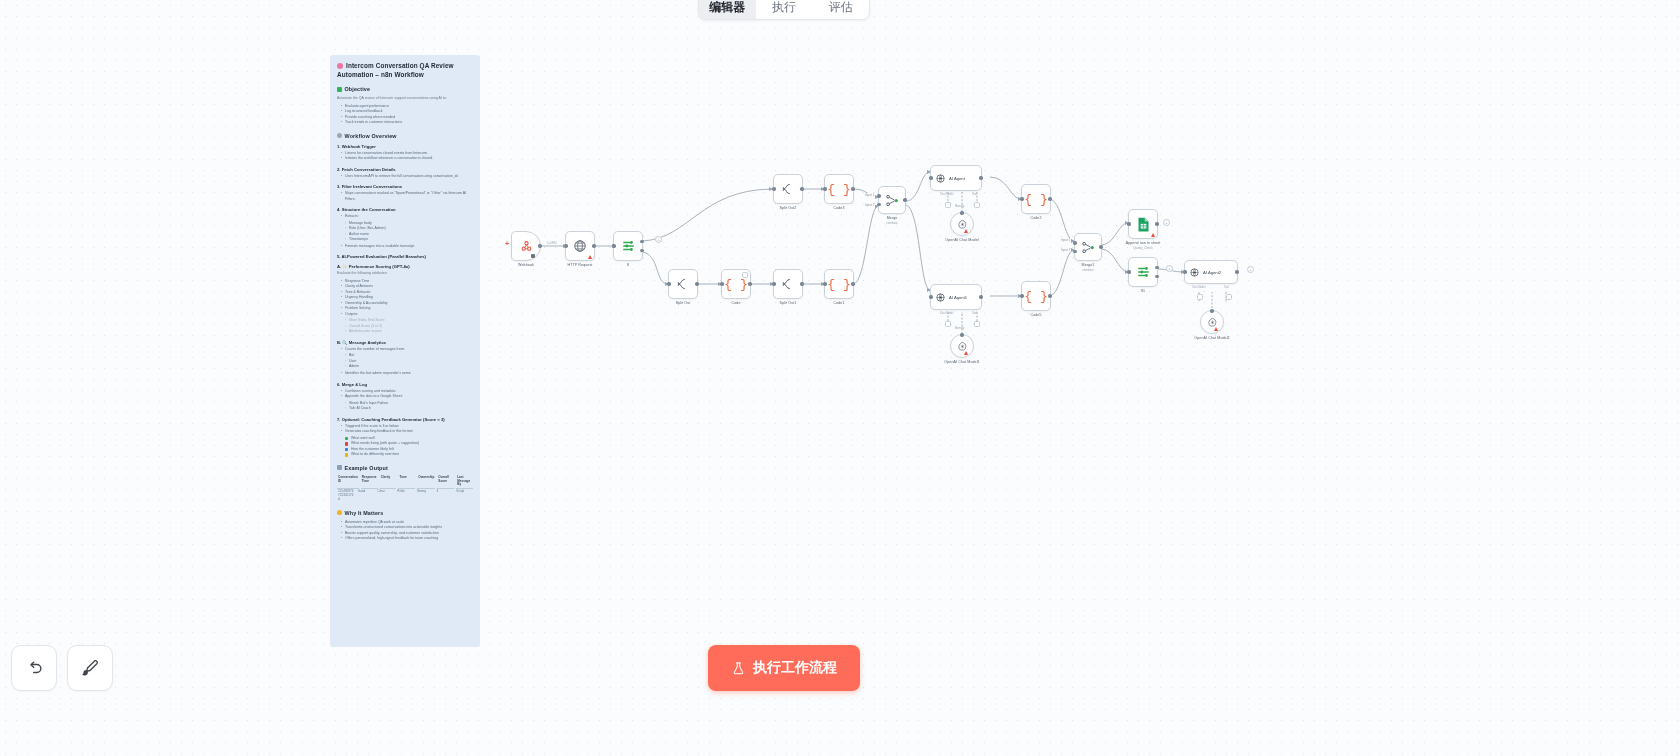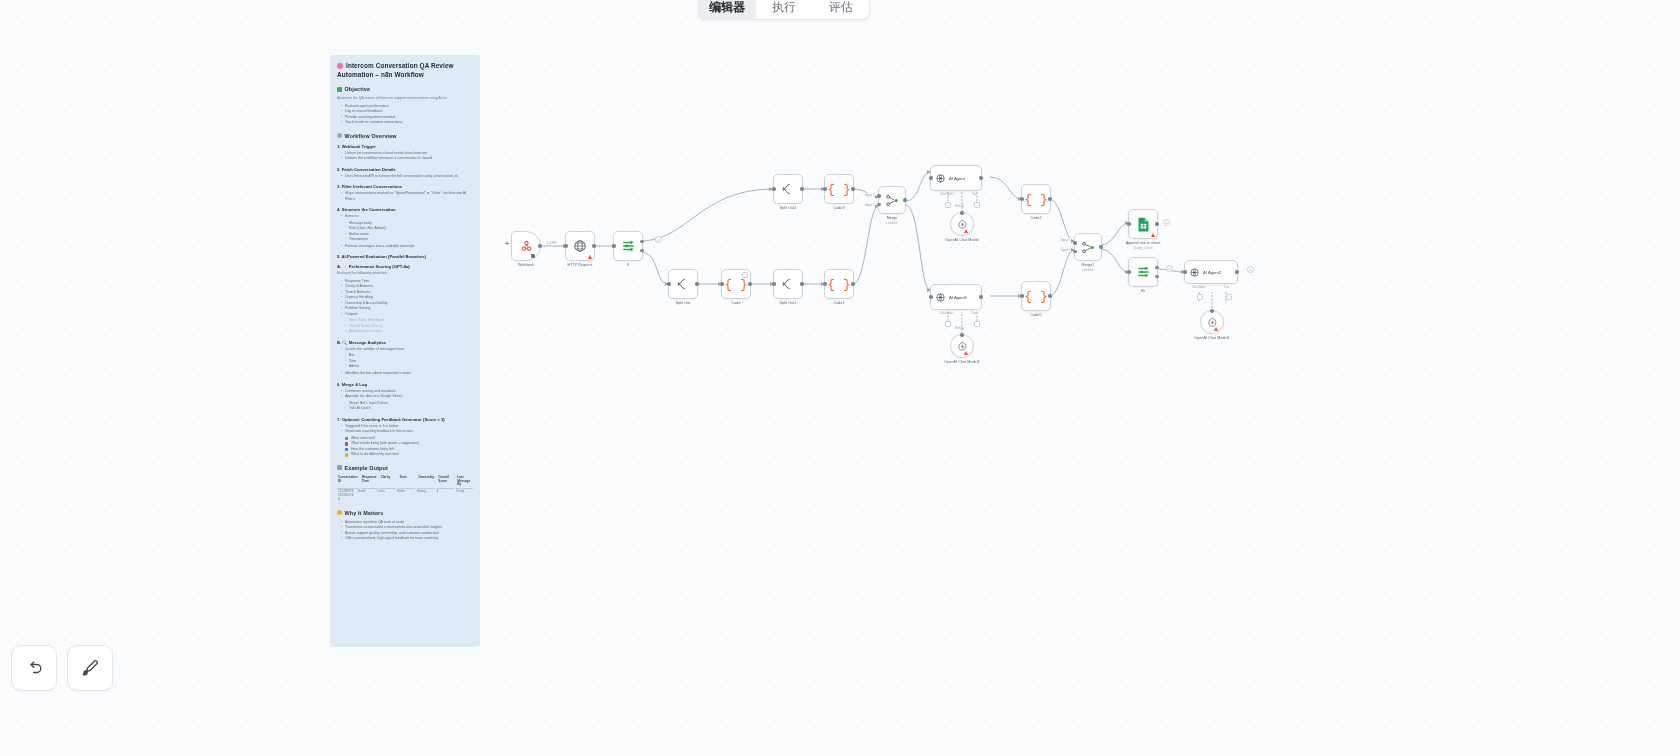--- a/index.html
+++ b/index.html
@@ -694,14 +694,20 @@
     </svg>
   </div>
 
   <div class="toolbtn" style="left:67px; top:645px;">
     <svg width="20" height="20" viewBox="0 0 24 24">
       <path d="M17.5 3.5a2.2 2.2 0 013 3L12 15l-4 1 1-4z" fill="none" stroke="#41474f" stroke-width="1.6" stroke-linejoin="round"></path>
       <path d="M7.5 14.5c-2 0-3.5 1.5-3.5 3.5 0 1-0.5 1.8-1.5 2.2 1 0.7 2.3 1 3.6 0.8 2-0.3 3.4-2 3.4-4 0-1.4-0.9-2.5-2-2.5z" fill="#41474f"></path>
     </svg>
   </div>
 
+  <button class="execbtn">
+    <svg width="15" height="15" viewBox="0 0 24 24">
+      <path d="M9 3h6 M10 3v6L5.5 18a1.6 1.6 0 001.4 2.4h10.2A1.6 1.6 0 0018.5 18L14 9V3" fill="none" stroke="#ffffff" stroke-width="1.7" stroke-linecap="round" stroke-linejoin="round"></path>
+    </svg>
+    <span>执行工作流程</span>
+  </button>
 
 </div>
 
 </body></html>

